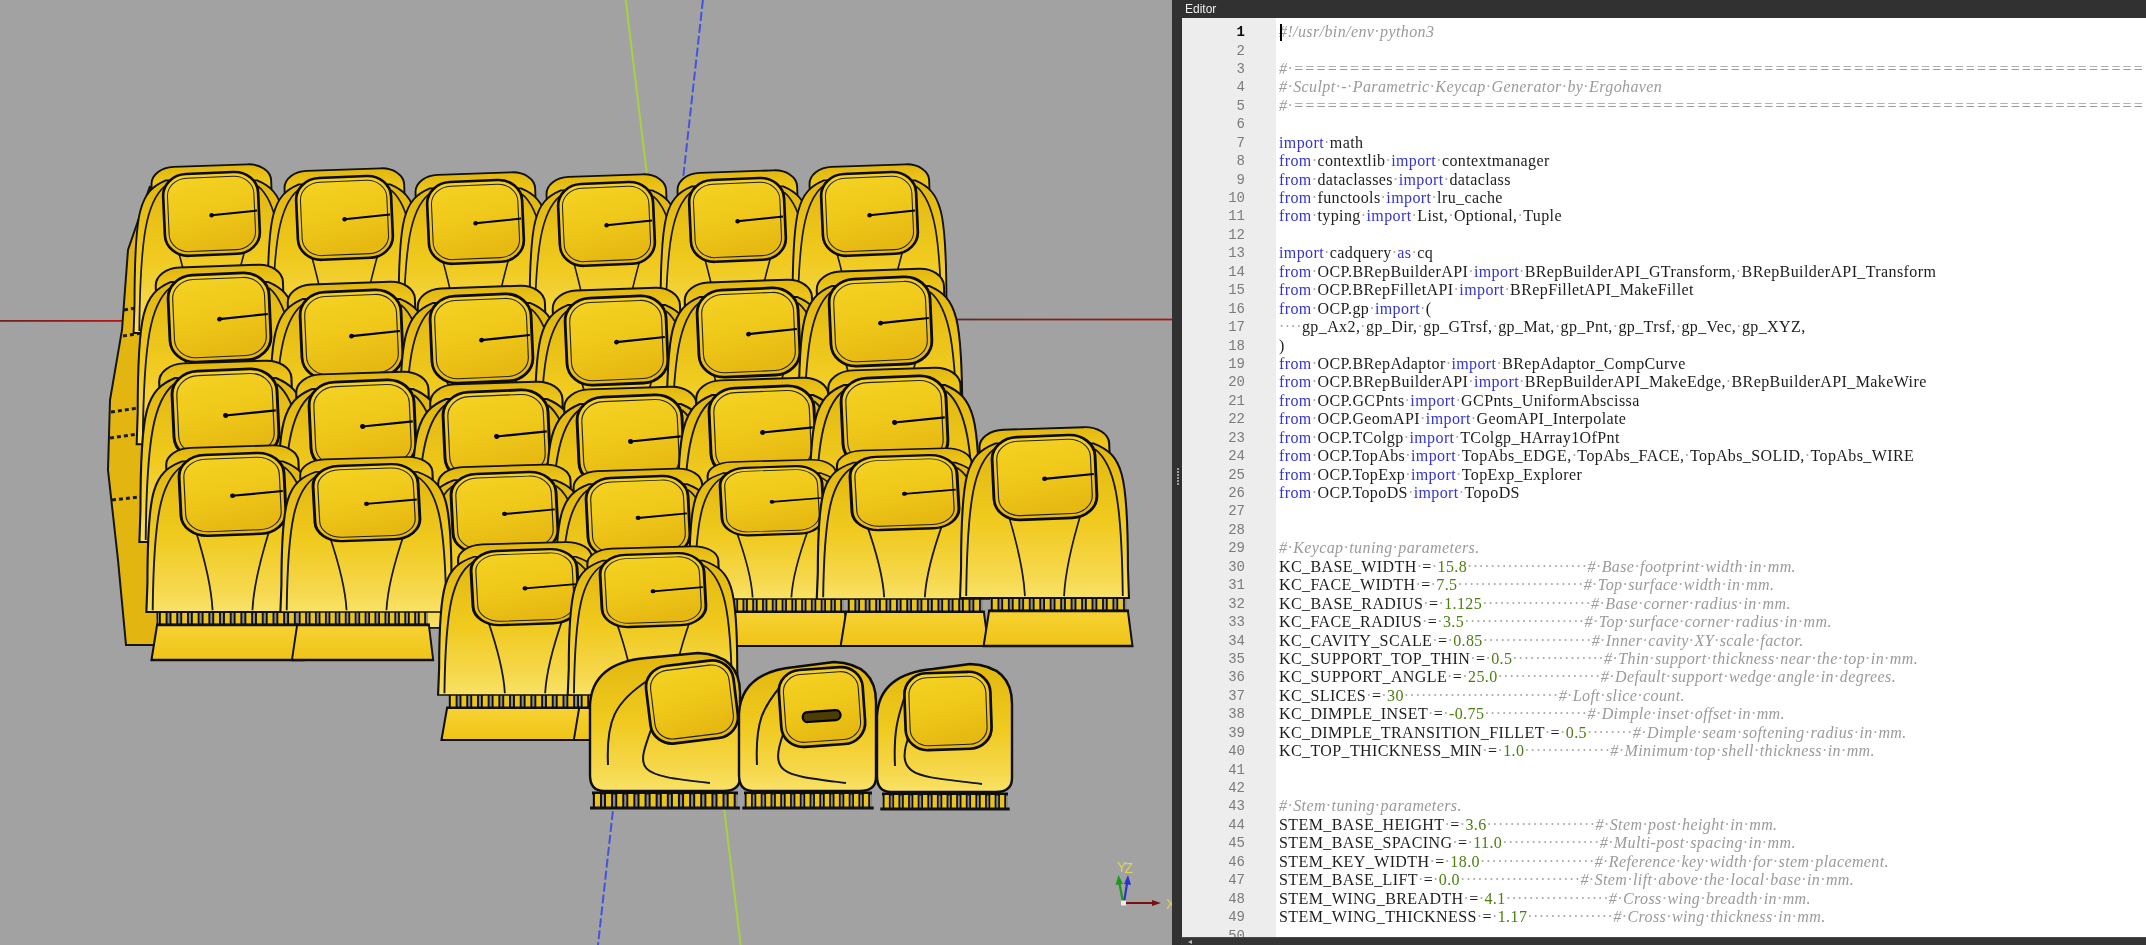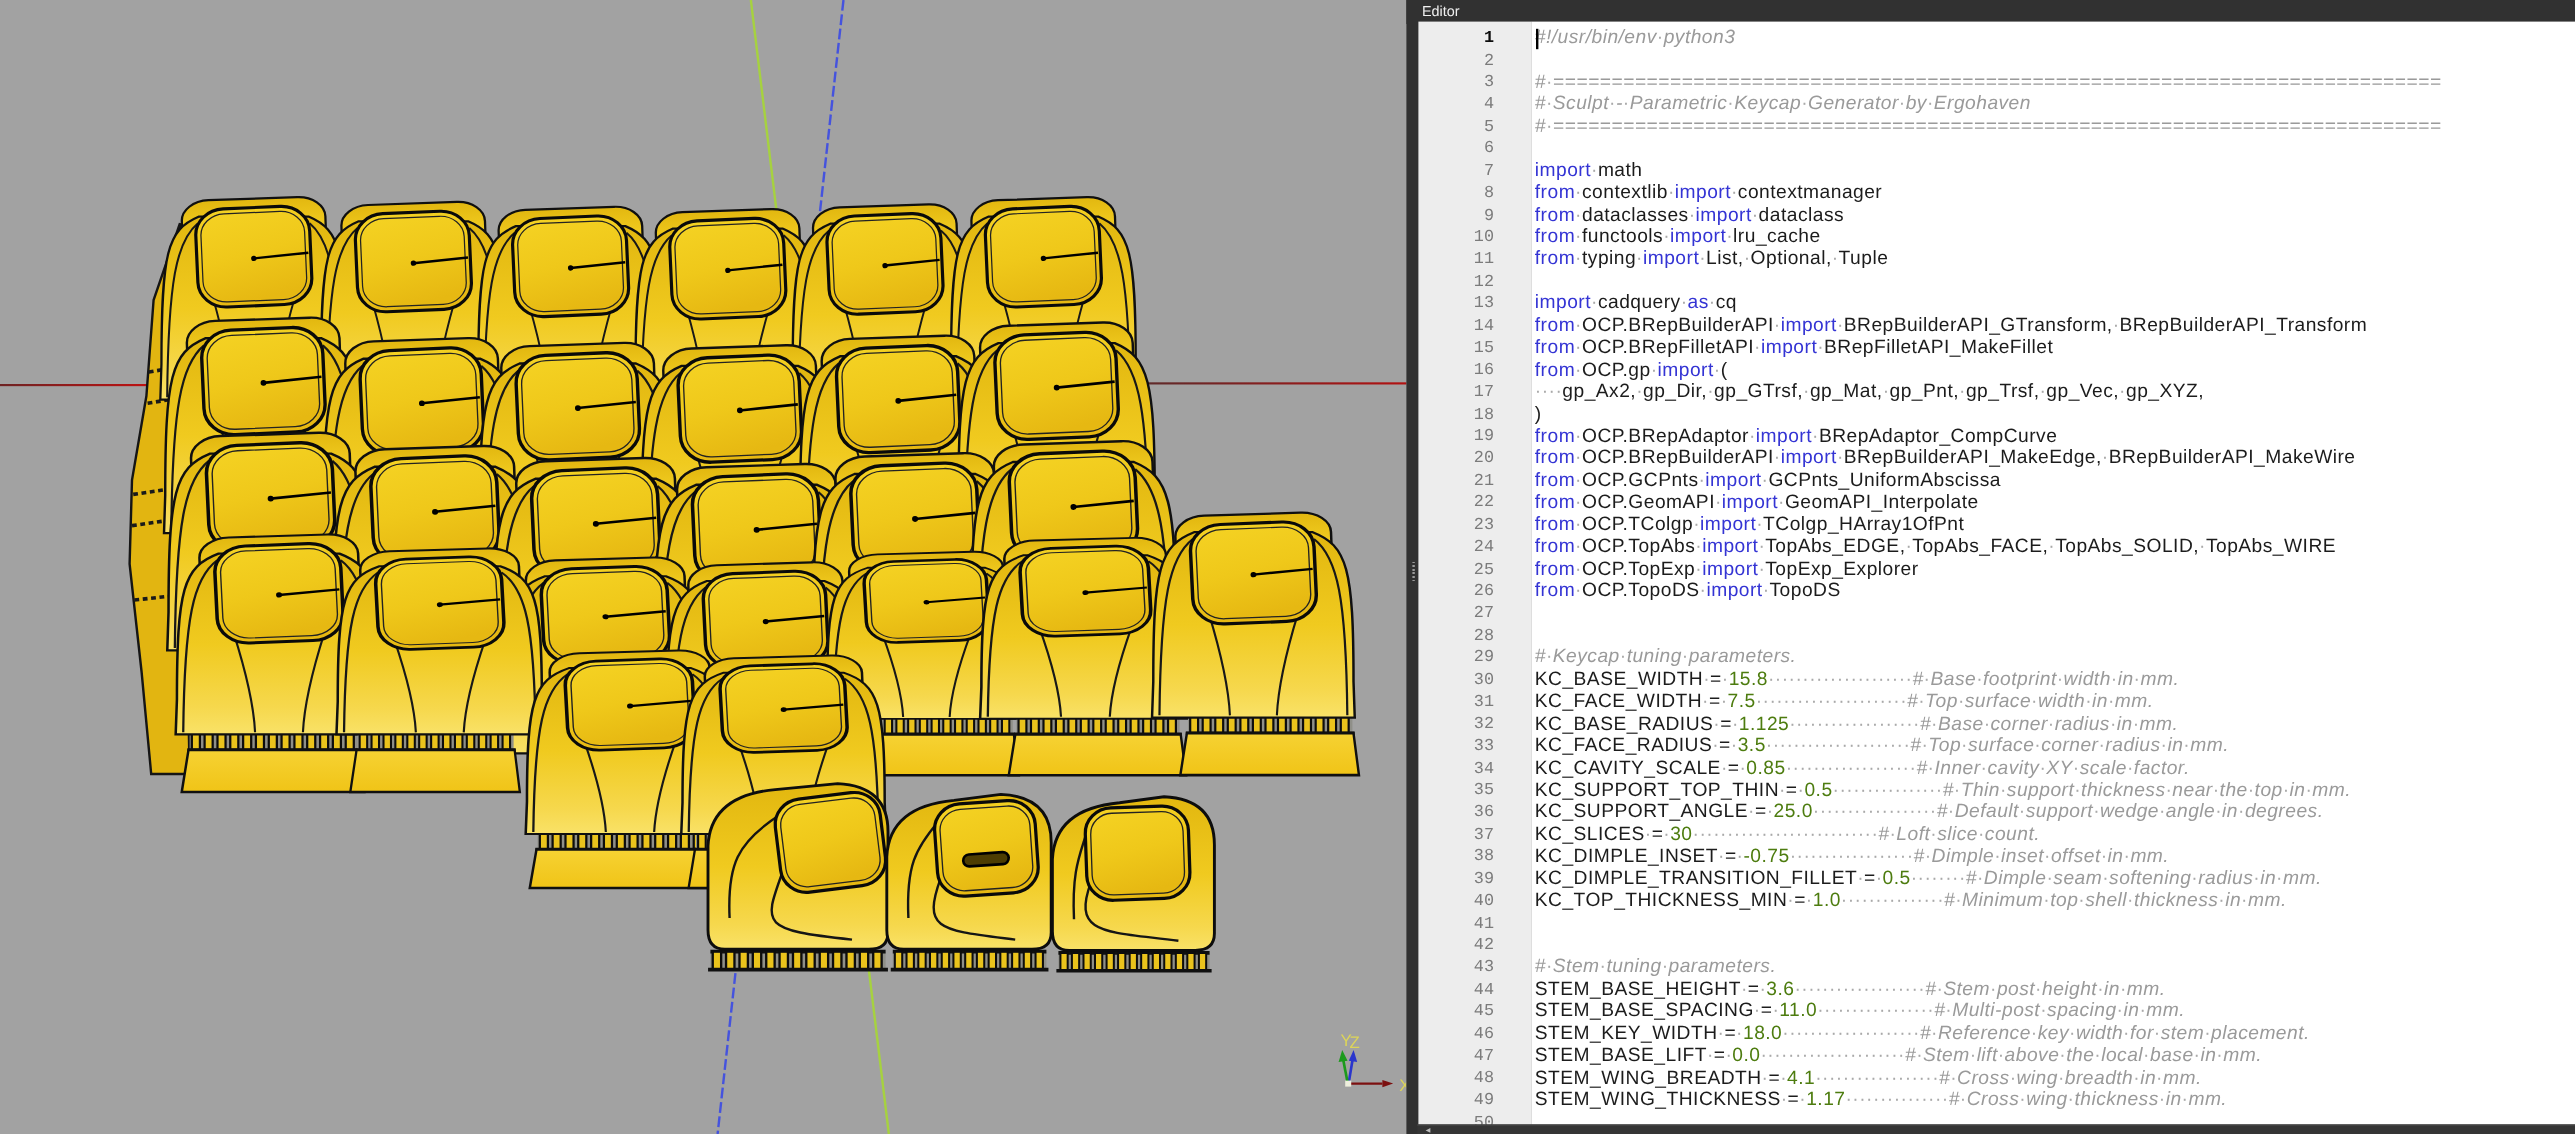--- a/index.html
+++ b/index.html
@@ -2,21 +2,21 @@
 <html><head><meta charset="utf-8"><style>
 html,body{margin:0;padding:0;width:2146px;height:945px;overflow:hidden;background:#a2a2a2;}
 #vp{position:absolute;left:0;top:0;width:1172px;height:945px;overflow:hidden;}
 #ed{position:absolute;left:1172px;top:0;width:974px;height:945px;background:#313131;}
 #title{position:absolute;left:0;top:0;width:974px;height:20px;background:#313131;color:#efefef;font-family:"Liberation Sans",sans-serif;font-size:12px;line-height:18px;}
 #title span{padding-left:13px;}
 #gut{position:absolute;left:10px;top:18px;width:94px;height:920px;background:#ededed;overflow:hidden;}
 #gutn{margin:0;position:absolute;left:0px;top:5.1px;width:63px;text-align:right;font-family:"Liberation Mono",monospace;font-size:14px;line-height:18.44px;color:#7b7b7b;white-space:pre;}
 #gutn b.cur{font-weight:bold;color:#0c0c0c;}
 #code{position:absolute;left:104px;top:18px;width:870px;height:920px;background:#ffffff;overflow:hidden;}
-#codetext{position:absolute;left:3px;top:5.1px;font-family:Liberation Sans, sans-serif;font-size:16px;letter-spacing:0.3984px;line-height:18.44px;color:#1c1c1c;white-space:pre;margin:0;}
+#codetext{position:absolute;left:3px;top:5.1px;font-family:Liberation Serif, serif;font-size:16px;letter-spacing:0.3984px;line-height:18.44px;color:#1c1c1c;white-space:pre;margin:0;}
 #codetext .c{color:#9a9a9a;font-style:italic;}
 #codetext b.k{color:#3434d4;font-weight:normal;}
 #codetext b.n{color:#4d7c0f;font-weight:normal;}
 #codetext i.w{color:#a9a9a9;font-style:normal;}
 #cursor{position:absolute;left:108px;top:24px;width:2px;height:17px;background:#000;}
 #hs{position:absolute;left:9px;top:937px;width:965px;height:8px;background:#353535;border-top:1px solid #4a4a4a;}#split{position:absolute;left:5px;top:468px;width:2px;height:17px;background:repeating-linear-gradient(#9a9a9a 0 1.5px,transparent 1.5px 3px);}
 #hs .arr{position:absolute;left:7px;top:1.5px;width:0;height:0;border-top:2.5px solid transparent;border-bottom:2.5px solid transparent;border-right:4px solid #bdbdbd;}
 </style></head>
 <body>
 <div id="vp"><svg width="1174" height="945" viewBox="0 0 1174 945">

